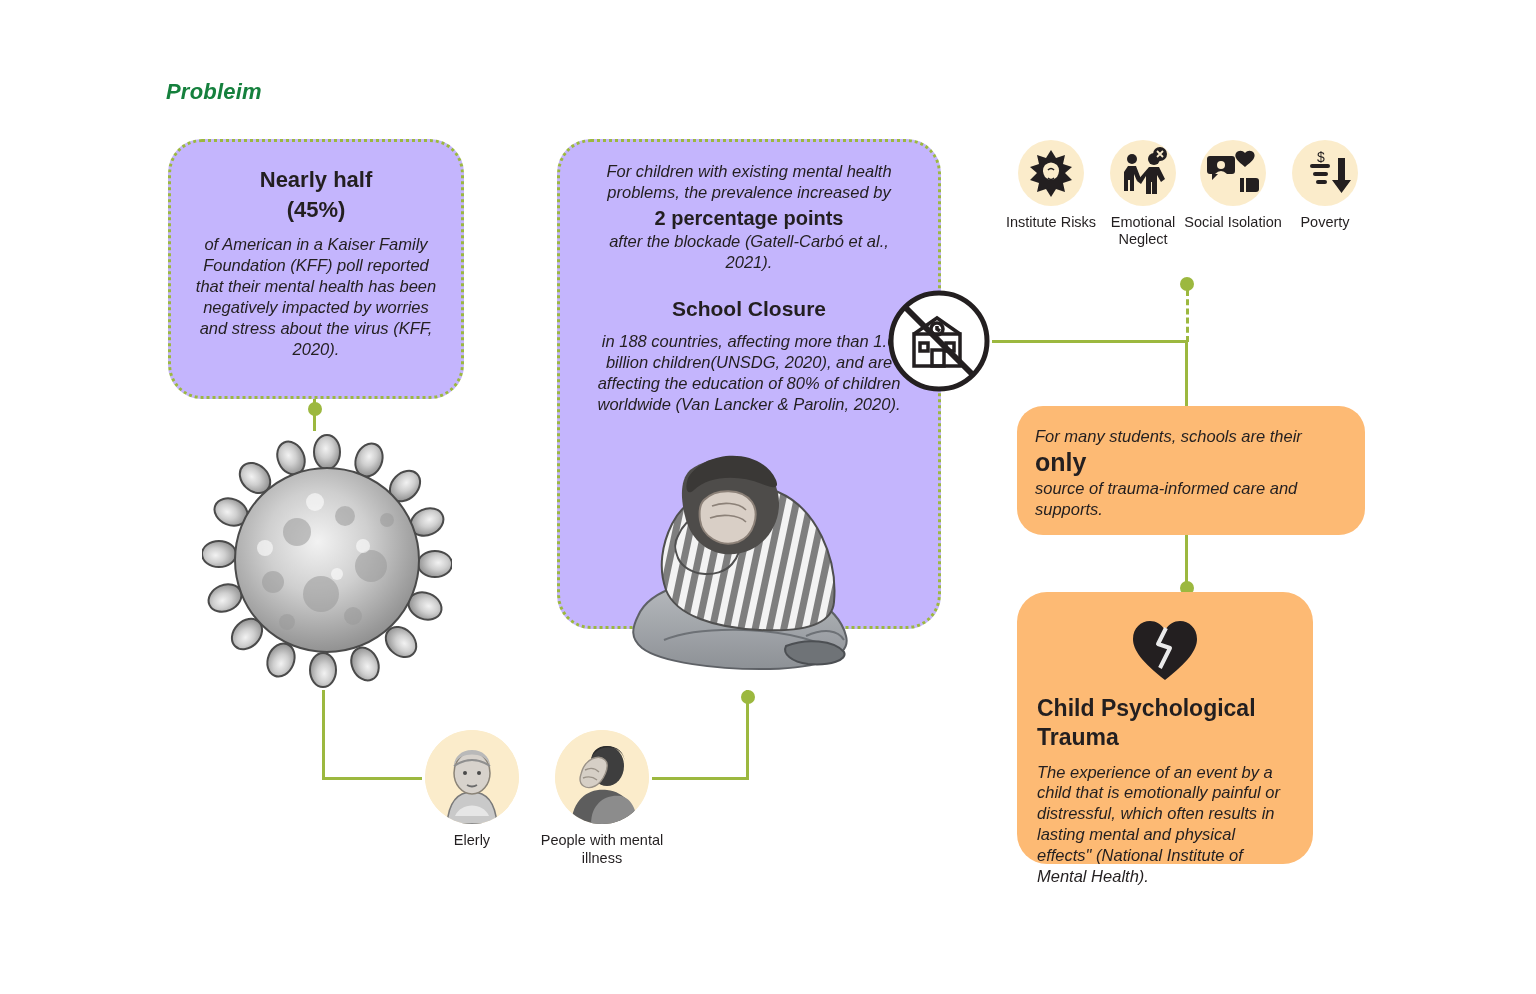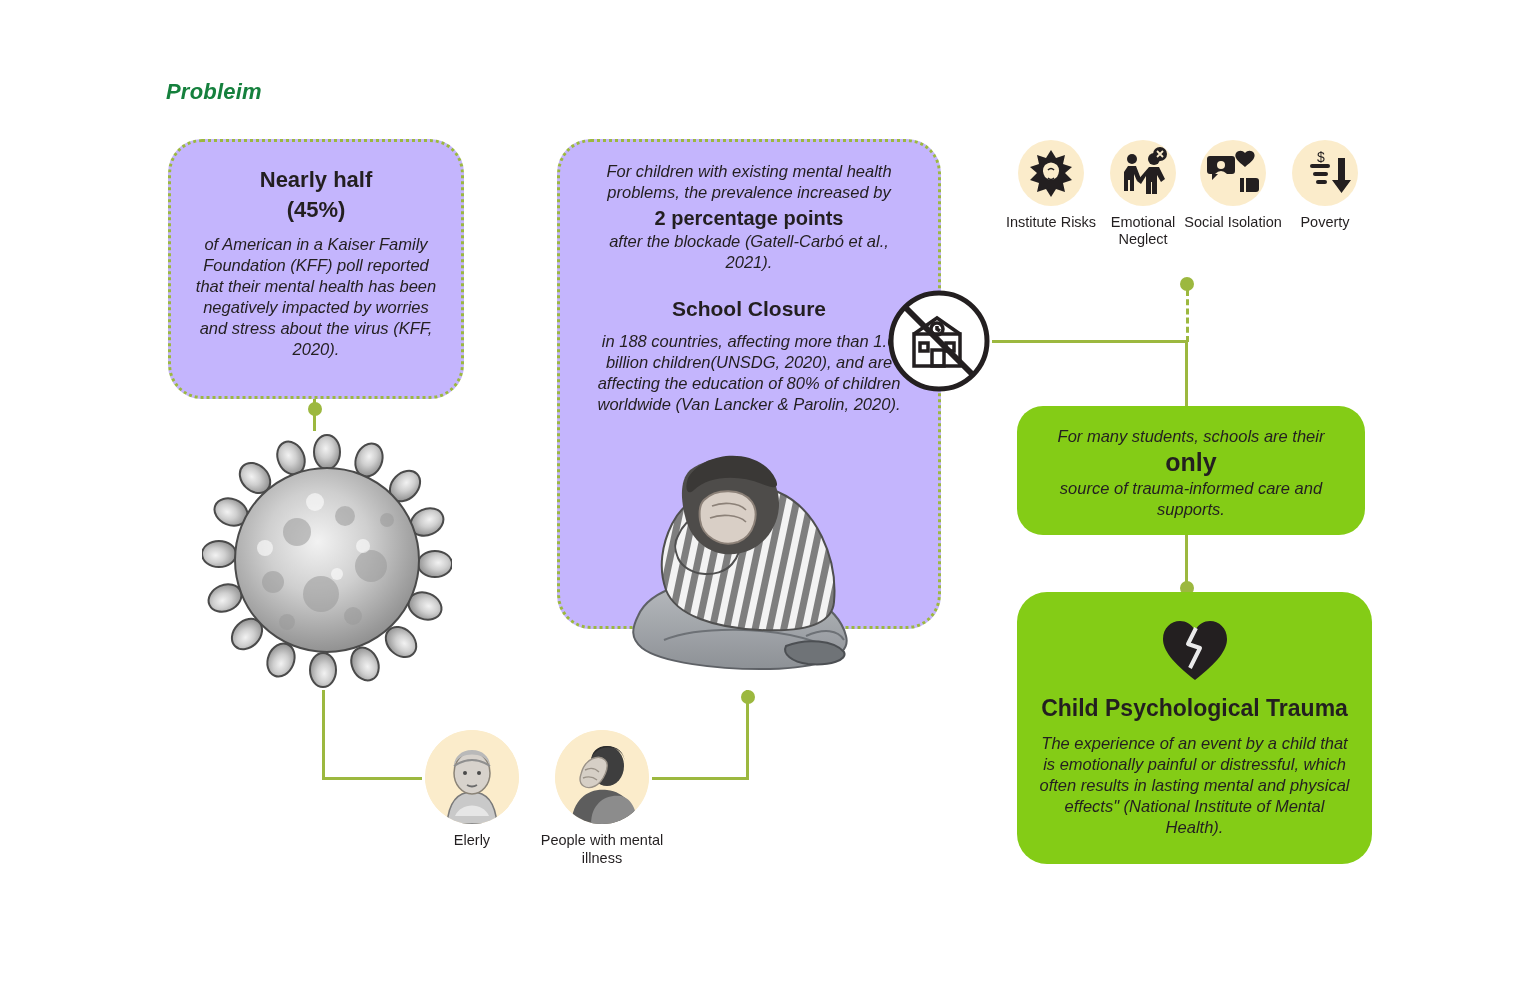--- a/index.html
+++ b/index.html
@@ -82,38 +82,38 @@
     margin-top: 2px;
   }
   .section-bold {
     font-size: 21px;
     font-weight: bold;
     margin-top: 24px;
   }
 
   
   .gray-card {
-    background: #84cc16;
+    background: #fdba74;
     border-radius: 22px;
     box-sizing: border-box;
-    text-align: center;
+    text-align: left;
     color: #231f20;
   }
   #card-schools-only {
     left: 1017px;
     top: 406px;
     width: 348px;
     height: 129px;
     padding: 20px 18px 0 18px;
     border-radius: 26px;
   }
   #card-trauma {
     left: 1017px;
     top: 592px;
-    width: 355px;
+    width: 296px;
     height: 272px;
     padding: 26px 20px 0 20px;
     border-radius: 30px;
   }
   .only-word {
     font-size: 25px;
     font-weight: bold;
     line-height: 1.1;
     margin: 2px 0 2px 0;
   }

